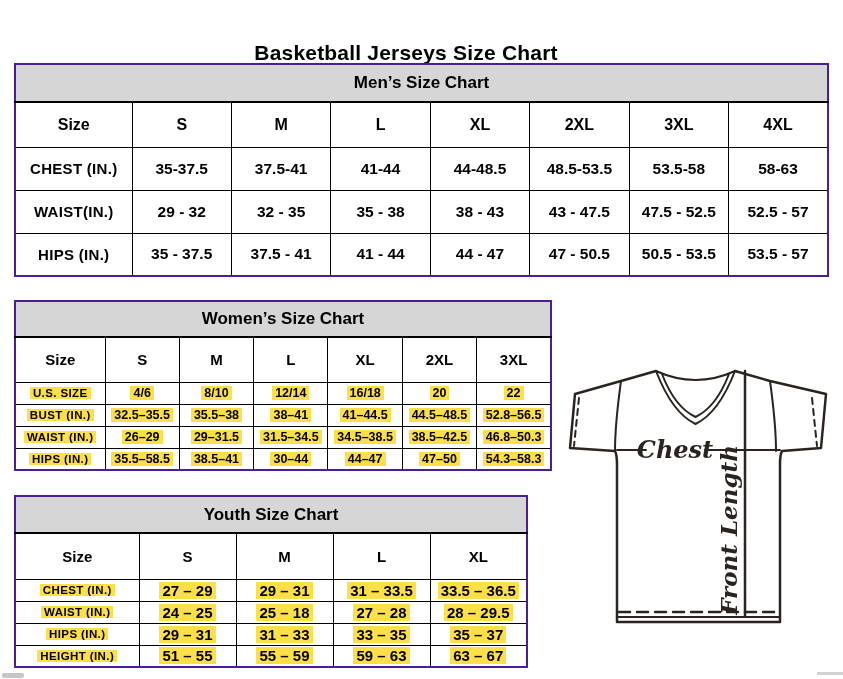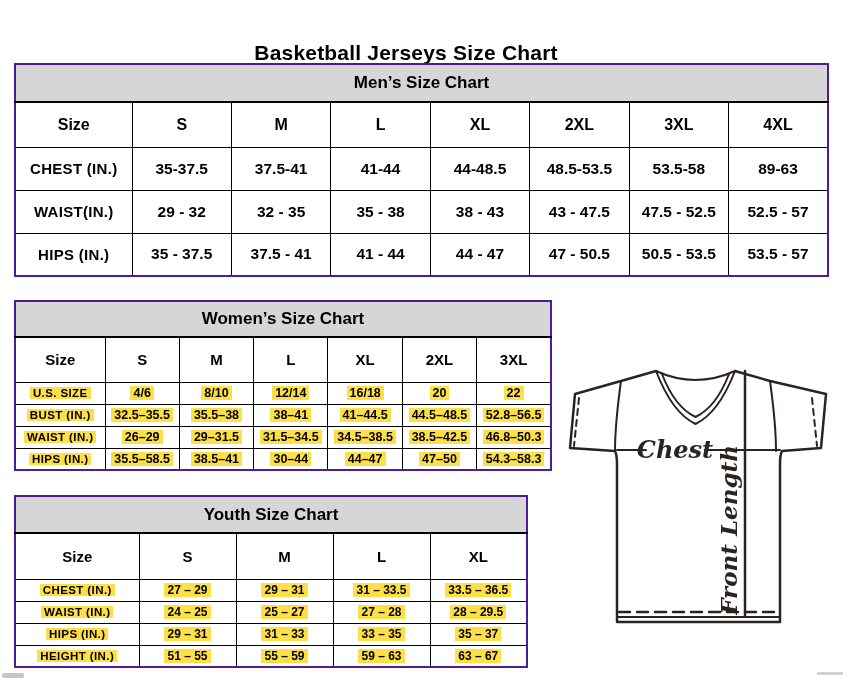--- a/index.html
+++ b/index.html
@@ -34,21 +34,21 @@
   .womens tr.data-row{height:22px;}
   .womens th.hdr{font-size:15px;}
   .womens td{font-size:12.5px;}
   .womens td.rowlbl{font-size:11.5px;letter-spacing:0.4px;}
   
   .youth table{width:514px;}
   .youth tr.band-row{height:37px;}
   .youth tr.hdr-row{height:46px;}
   .youth tr.data-row{height:22px;}
   .youth th.hdr{font-size:15px;}
-  .youth td{font-size:12px;}
+  .youth td{font-size:15px;}
   .youth td.rowlbl{font-size:11.5px;letter-spacing:0.4px;}
   
   .hl{background:#fde047;padding:0 3px;}
   
   .jersey{position:absolute;left:553px;top:362px;width:290px;height:262px;}
   .jersey text{
     font-family:"DejaVu Serif",serif;font-style:italic;font-weight:bold;fill:#2b2320;
   }
   
   .hscroll-thumb{position:absolute;left:2px;top:673px;width:22px;height:5px;
@@ -88,21 +88,21 @@
           <th class="hdr">4XL</th>
         </tr>
         <tr class="data-row">
           <td class="rowlbl">CHEST (IN.)</td>
           <td class="val">35-37.5</td>
           <td class="val">37.5-41</td>
           <td class="val">41-44</td>
           <td class="val">44-48.5</td>
           <td class="val">48.5-53.5</td>
           <td class="val">53.5-58</td>
-          <td class="val">89-63</td>
+          <td class="val">58-63</td>
         </tr>
         <tr class="data-row">
           <td class="rowlbl">WAIST(IN.)</td>
           <td class="val">29 - 32</td>
           <td class="val">32 - 35</td>
           <td class="val">35 - 38</td>
           <td class="val">38 - 43</td>
           <td class="val">43 - 47.5</td>
           <td class="val">47.5 - 52.5</td>
           <td class="val">52.5 - 57</td>
@@ -208,21 +208,21 @@
         <tr class="data-row">
           <td class="rowlbl"><span class="hl">CHEST (IN.)</span></td>
           <td class="val"><span class="hl">27 – 29</span></td>
           <td class="val"><span class="hl">29 – 31</span></td>
           <td class="val"><span class="hl">31 – 33.5</span></td>
           <td class="val"><span class="hl">33.5 – 36.5</span></td>
         </tr>
         <tr class="data-row">
           <td class="rowlbl"><span class="hl">WAIST (IN.)</span></td>
           <td class="val"><span class="hl">24 – 25</span></td>
-          <td class="val"><span class="hl">25 – 27</span></td>
+          <td class="val"><span class="hl">25 – 18</span></td>
           <td class="val"><span class="hl">27 – 28</span></td>
           <td class="val"><span class="hl">28 – 29.5</span></td>
         </tr>
         <tr class="data-row">
           <td class="rowlbl"><span class="hl">HIPS (IN.)</span></td>
           <td class="val"><span class="hl">29 – 31</span></td>
           <td class="val"><span class="hl">31 – 33</span></td>
           <td class="val"><span class="hl">33 – 35</span></td>
           <td class="val"><span class="hl">35 – 37</span></td>
         </tr>

